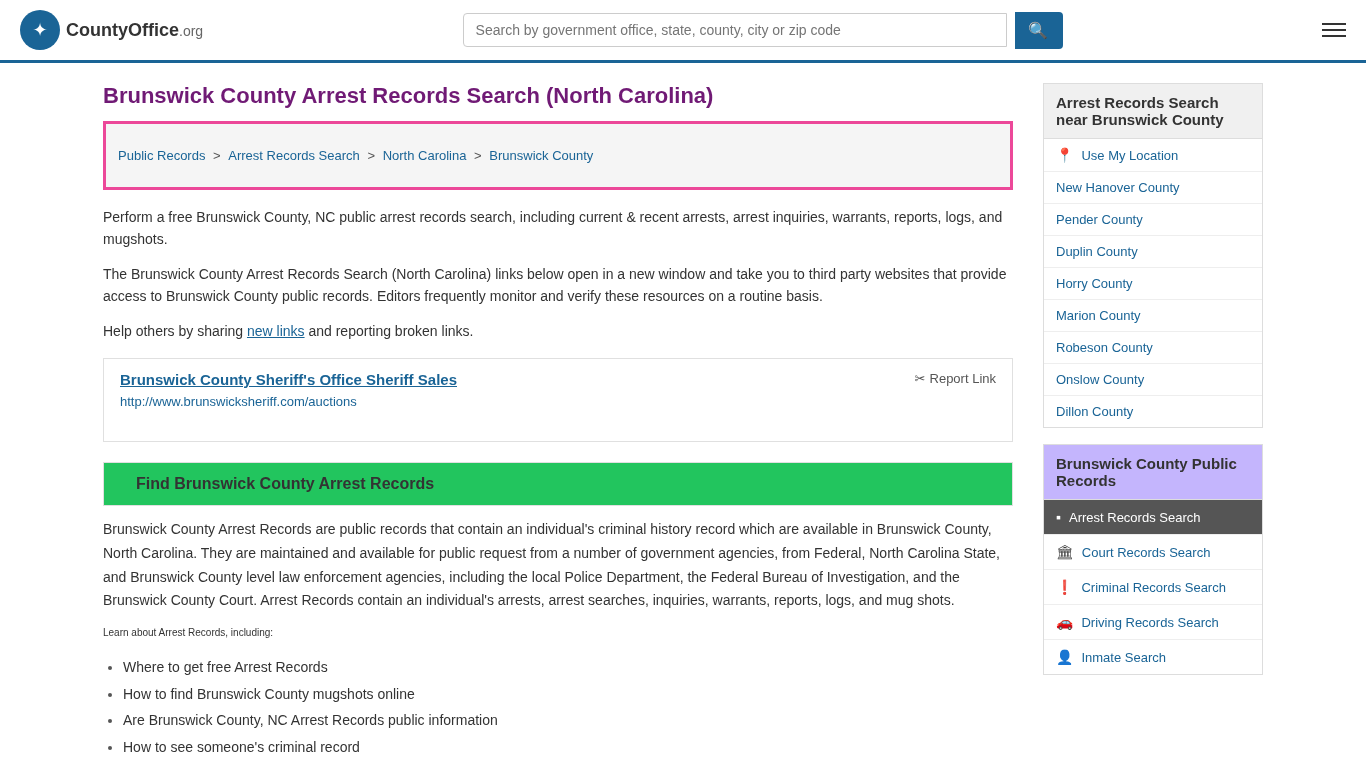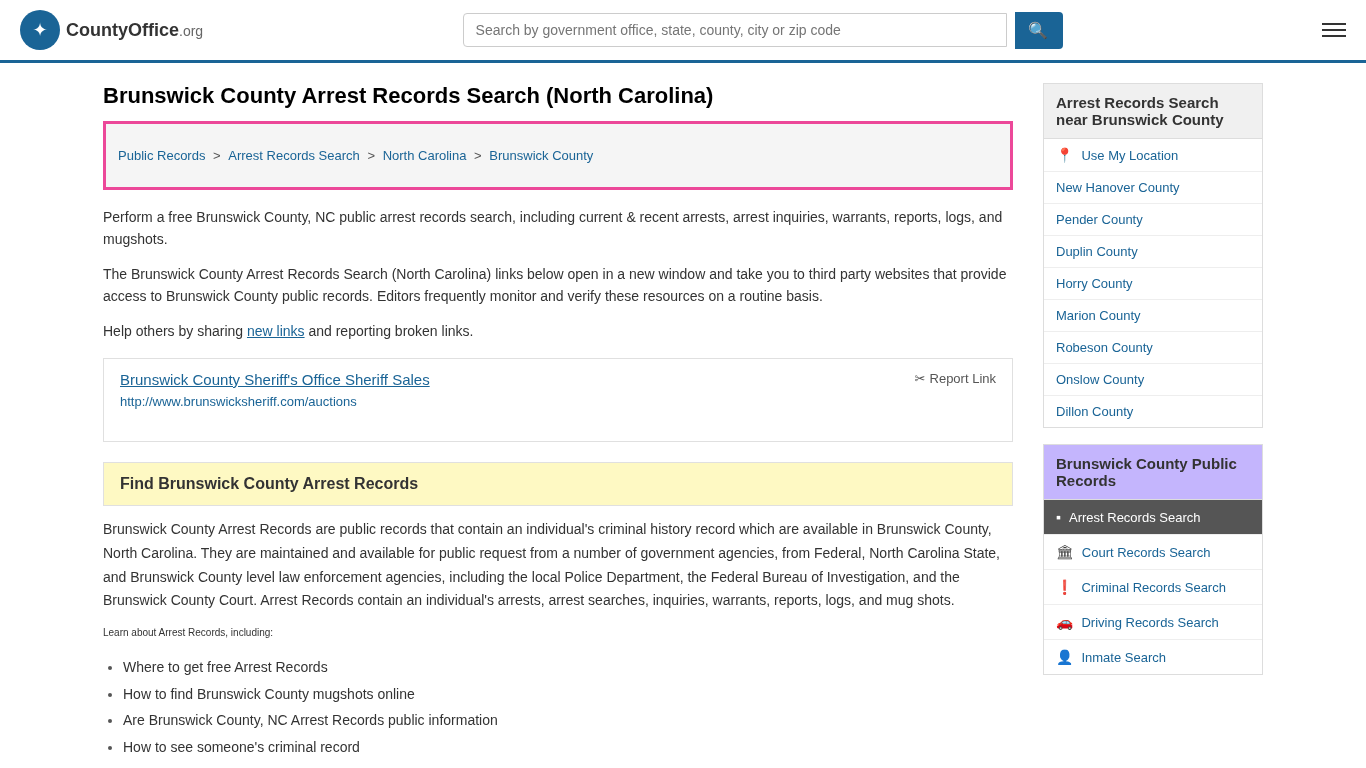--- a/index.html
+++ b/index.html
@@ -75,21 +75,21 @@
       display: flex;
       gap: 30px;
     }
     .main-content { flex: 1; }
     .sidebar { width: 220px; flex-shrink: 0; }
 
     
     .page-title {
       font-size: 22px;
       font-weight: bold;
-      color: #000000;
+      color: #701a75;
       margin-bottom: 12px;
     }
 
     
     .breadcrumb {
       background: #f5f5f5;
       padding: 24px 12px;
       border: 3px solid #ec4899;
       font-size: 13px;
       color: #555;
@@ -104,21 +104,21 @@
 
     
     .link-entry {
       border: 1px solid #e0e0e0;
       padding: 12px 16px;
       margin: 16px 0;
       background: #fff;
     }
     .link-title {
       font-size: 15px;
-      font-weight: normal;
+      font-weight: bold;
       color: #1a6496;
       text-decoration: underline;
       cursor: pointer;
     }
     .link-header {
       display: flex;
       justify-content: space-between;
       align-items: flex-start;
       margin-bottom: 6px;
     }
@@ -129,23 +129,23 @@
       align-items: center;
       gap: 4px;
       cursor: pointer;
       white-space: nowrap;
     }
     .link-url { color: #1a6496; font-size: 13px; margin-bottom: 20px; }
     .link-desc { font-size: 14px; line-height: 1.5; }
 
     
     .section-box {
-      background: #fef9c3;
+      background: #22c55e;
       border: 1px solid #e0e0e0;
-      padding: 12px 16px;
+      padding: 12px 32px;
       margin: 20px 0 12px 0;
     }
     .section-box h3 { font-size: 16px; font-weight: bold; color: #333; }
 
     
     .body-text { line-height: 1.7; font-size: 14px; margin-bottom: 14px; }
 
     
     .learn-title { font-weight: normal; font-size: 10px; margin-bottom: 16px; }
     .learn-list { padding-left: 20px; line-height: 1.9; font-size: 14px; }

